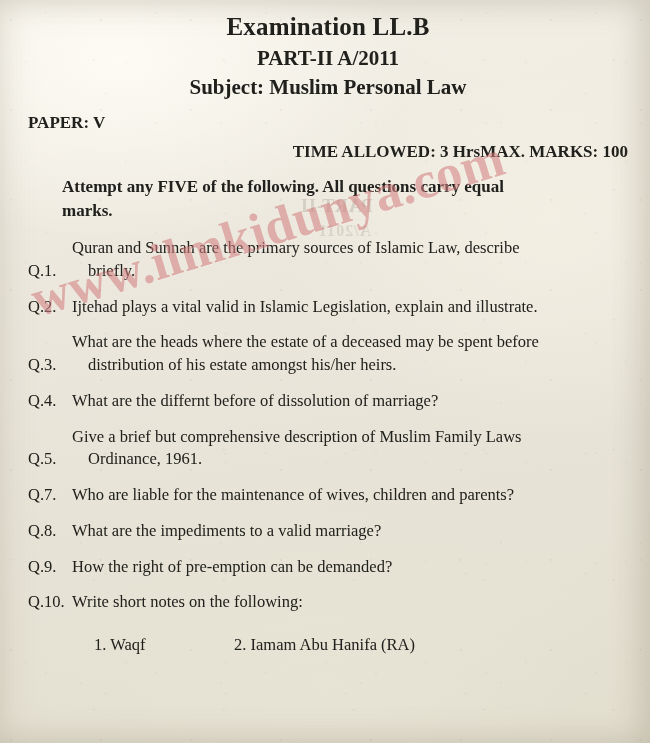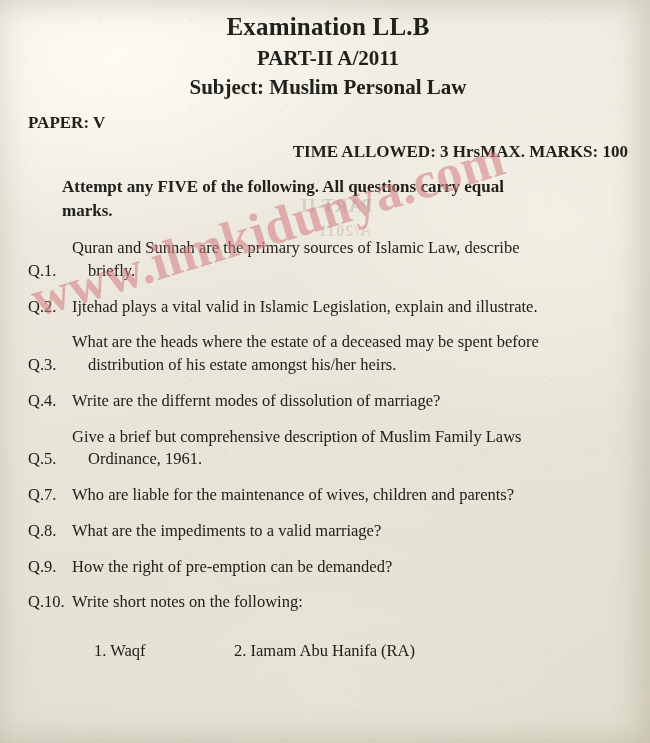--- a/index.html
+++ b/index.html
@@ -115,21 +115,21 @@
   }
   .q .txt {
     flex: 1 1 auto;
   }
   .q .txt .cont {
     display: block;
     padding-left: 16px;
   }
   .subitems {
     display: flex;
-    margin-top: 26px;
+    margin-top: 20px;
     padding-left: 66px;
     font-size: 16.5px;
   }
   .subitems .si {
     white-space: nowrap;
   }
   .subitems .si.first {
     width: 140px;
   }
 
@@ -232,21 +232,21 @@
       <span class="num">Q.3.</span>
       <span class="txt">
         <span>What are the heads where the estate of a deceased may be spent before</span>
         <span class="cont">distribution of his estate amongst his/her heirs.</span>
       </span>
     </div>
 
     <div class="q">
       <span class="num">Q.4.</span>
       <span class="txt">
-        <span>Write are the differnt modes of dissolution of marriage?</span>
+        <span>What are the differnt before of dissolution of marriage?</span>
       </span>
     </div>
 
     <div class="q">
       <span class="num">Q.5.</span>
       <span class="txt">
         <span>Give a brief but comprehensive description of Muslim Family Laws</span>
         <span class="cont">Ordinance, 1961.</span>
       </span>
     </div>

